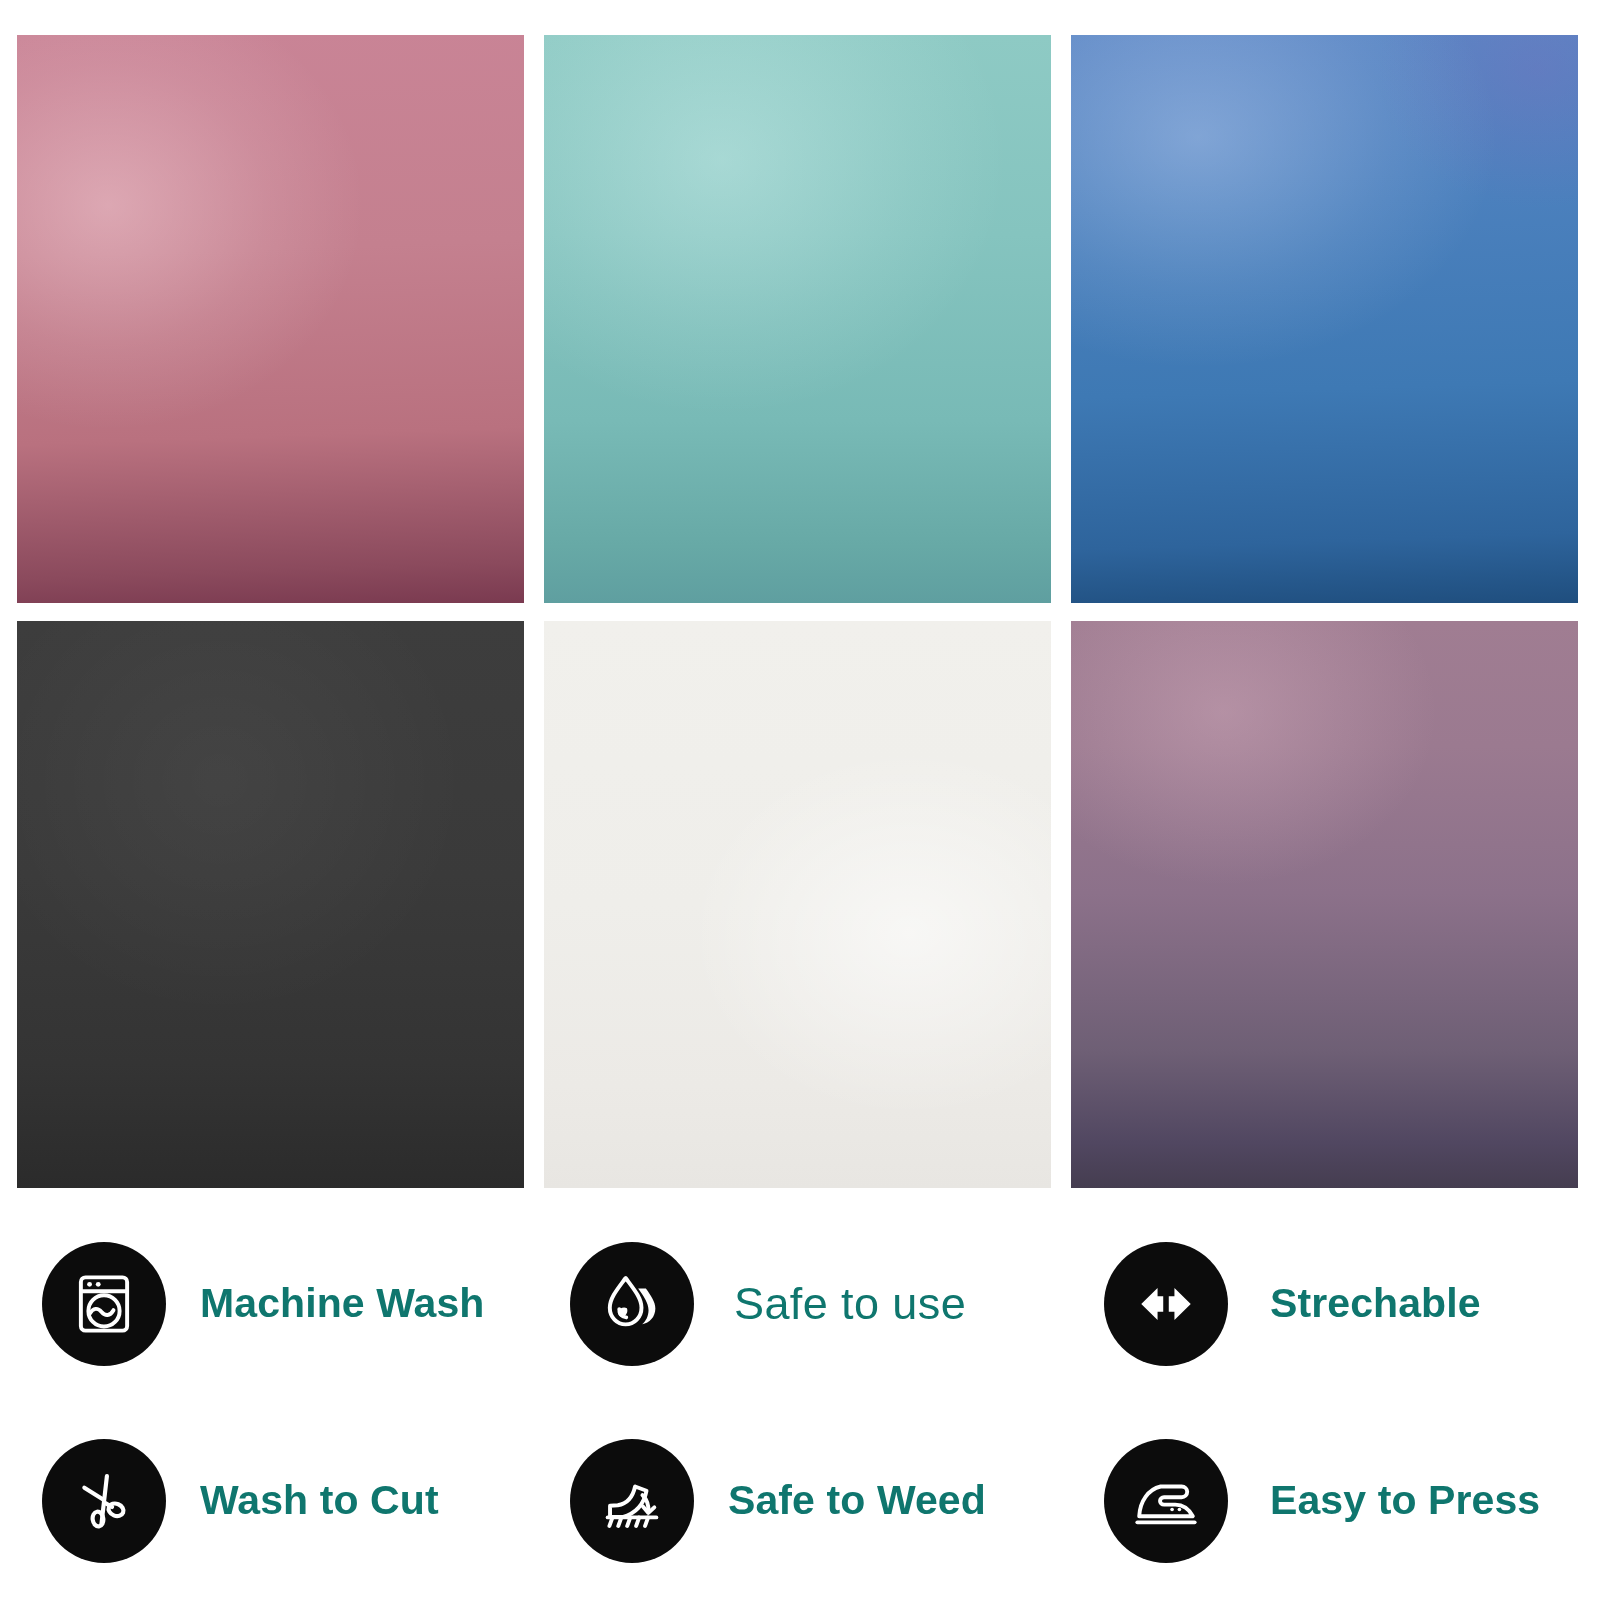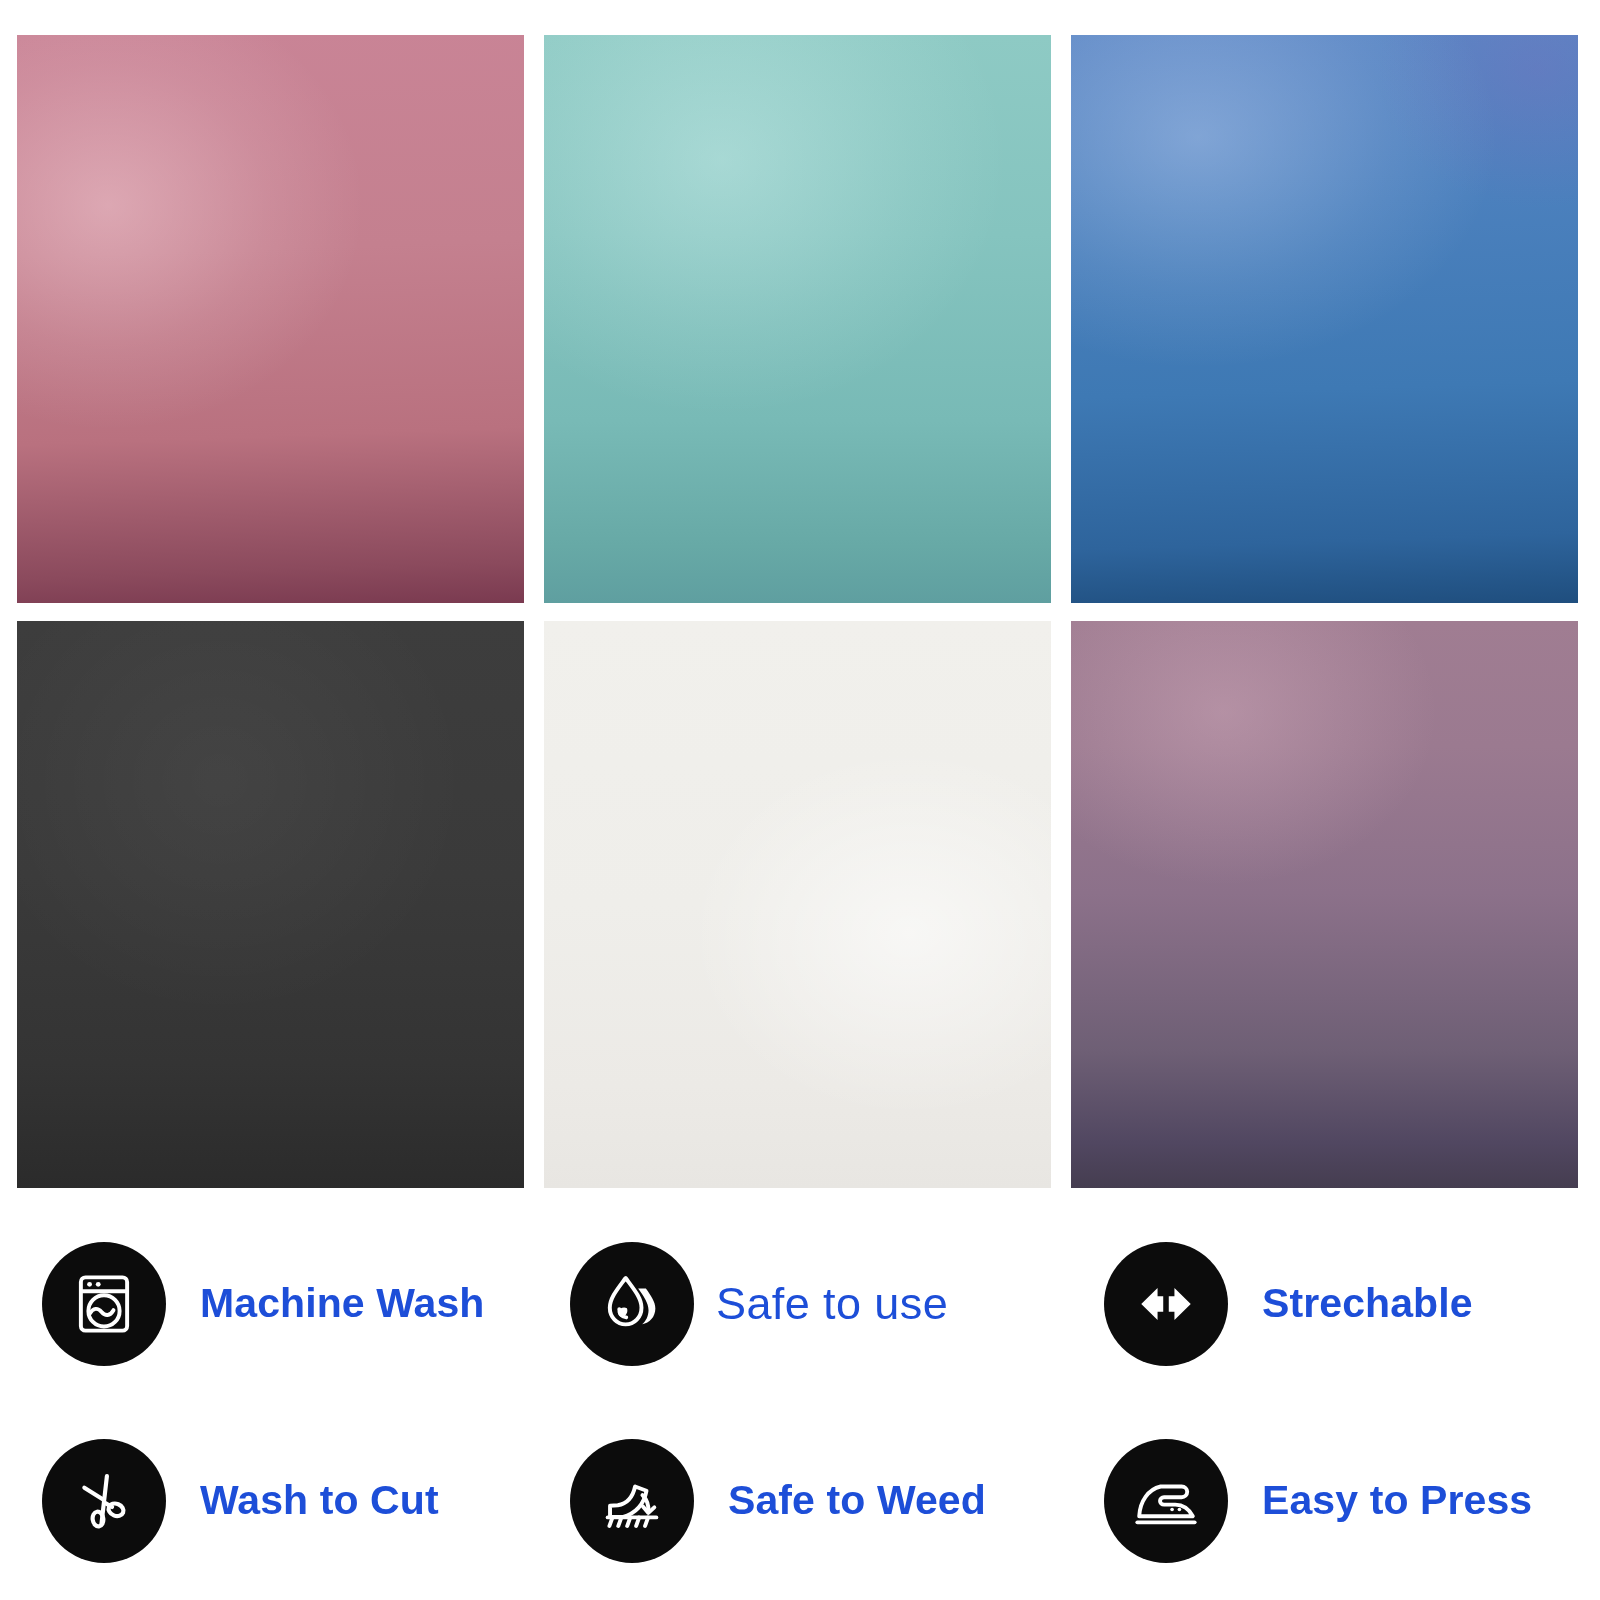--- a/index.html
+++ b/index.html
@@ -86,50 +86,50 @@
     height: 197px;
     align-items: center;
   }
   .feature {
     display: flex;
     align-items: center;
     height: 100%;
   }
   .feature:nth-child(1) { width: 548px; padding-left: 42px; box-sizing: border-box; }
   .feature:nth-child(2) { width: 548px; padding-left: 22px; box-sizing: border-box; }
-  .feature:nth-child(3) { width: 504px; padding-left: 8px; box-sizing: border-box; }
+  .feature:nth-child(3) { width: 504px; padding-left: 8px; box-sizing: border-box; gap: 8px; }
 
   .feature-icon {
     width: 124px;
     height: 124px;
     min-width: 124px;
     border-radius: 50%;
     background: #0c0c0c;
     display: flex;
     align-items: center;
     justify-content: center;
   }
   .feature-icon svg {
     display: block;
   }
   .feature-label {
-    color: #1d4ed8;
+    color: #0f766e;
     font-size: 41px;
     font-weight: 700;
     letter-spacing: 0.1px;
     margin-left: 34px;
     white-space: nowrap;
     line-height: 1;
   }
   
   .feature-label.light {
     font-weight: 400;
     font-size: 45px;
     letter-spacing: 0.4px;
-    margin-left: 22px;
+    margin-left: 40px;
     text-align: center;
   }
 </style>
 </head>
 <body>
 
 <div id="swatch-grid">
   <div class="swatch" data-swatch-idx="0">
       <div class="sheen"></div>
     </div>

